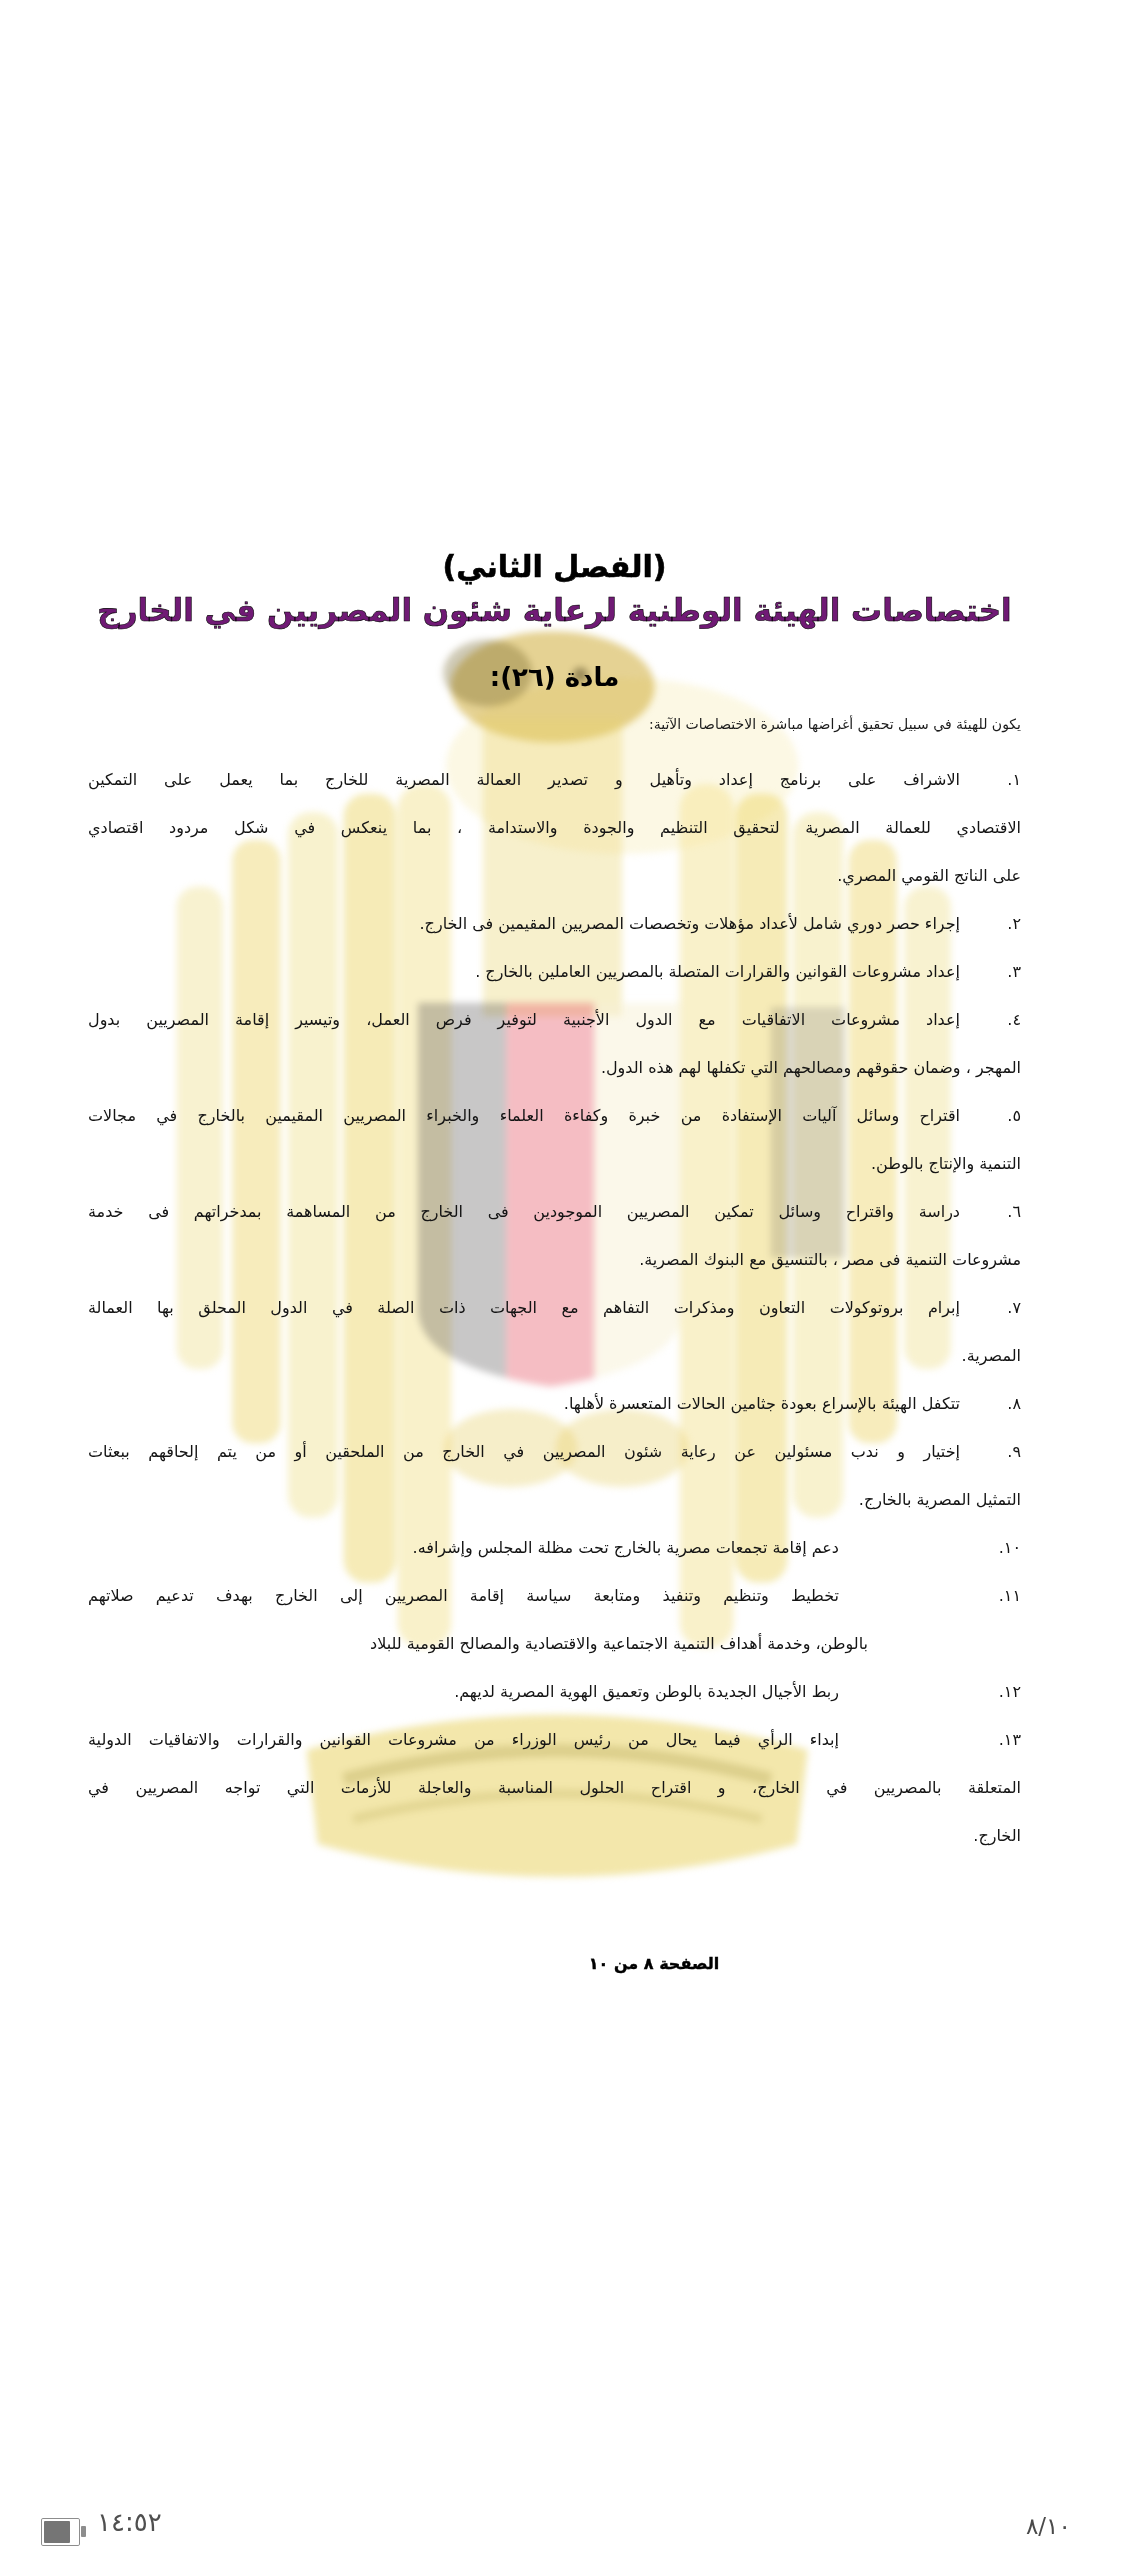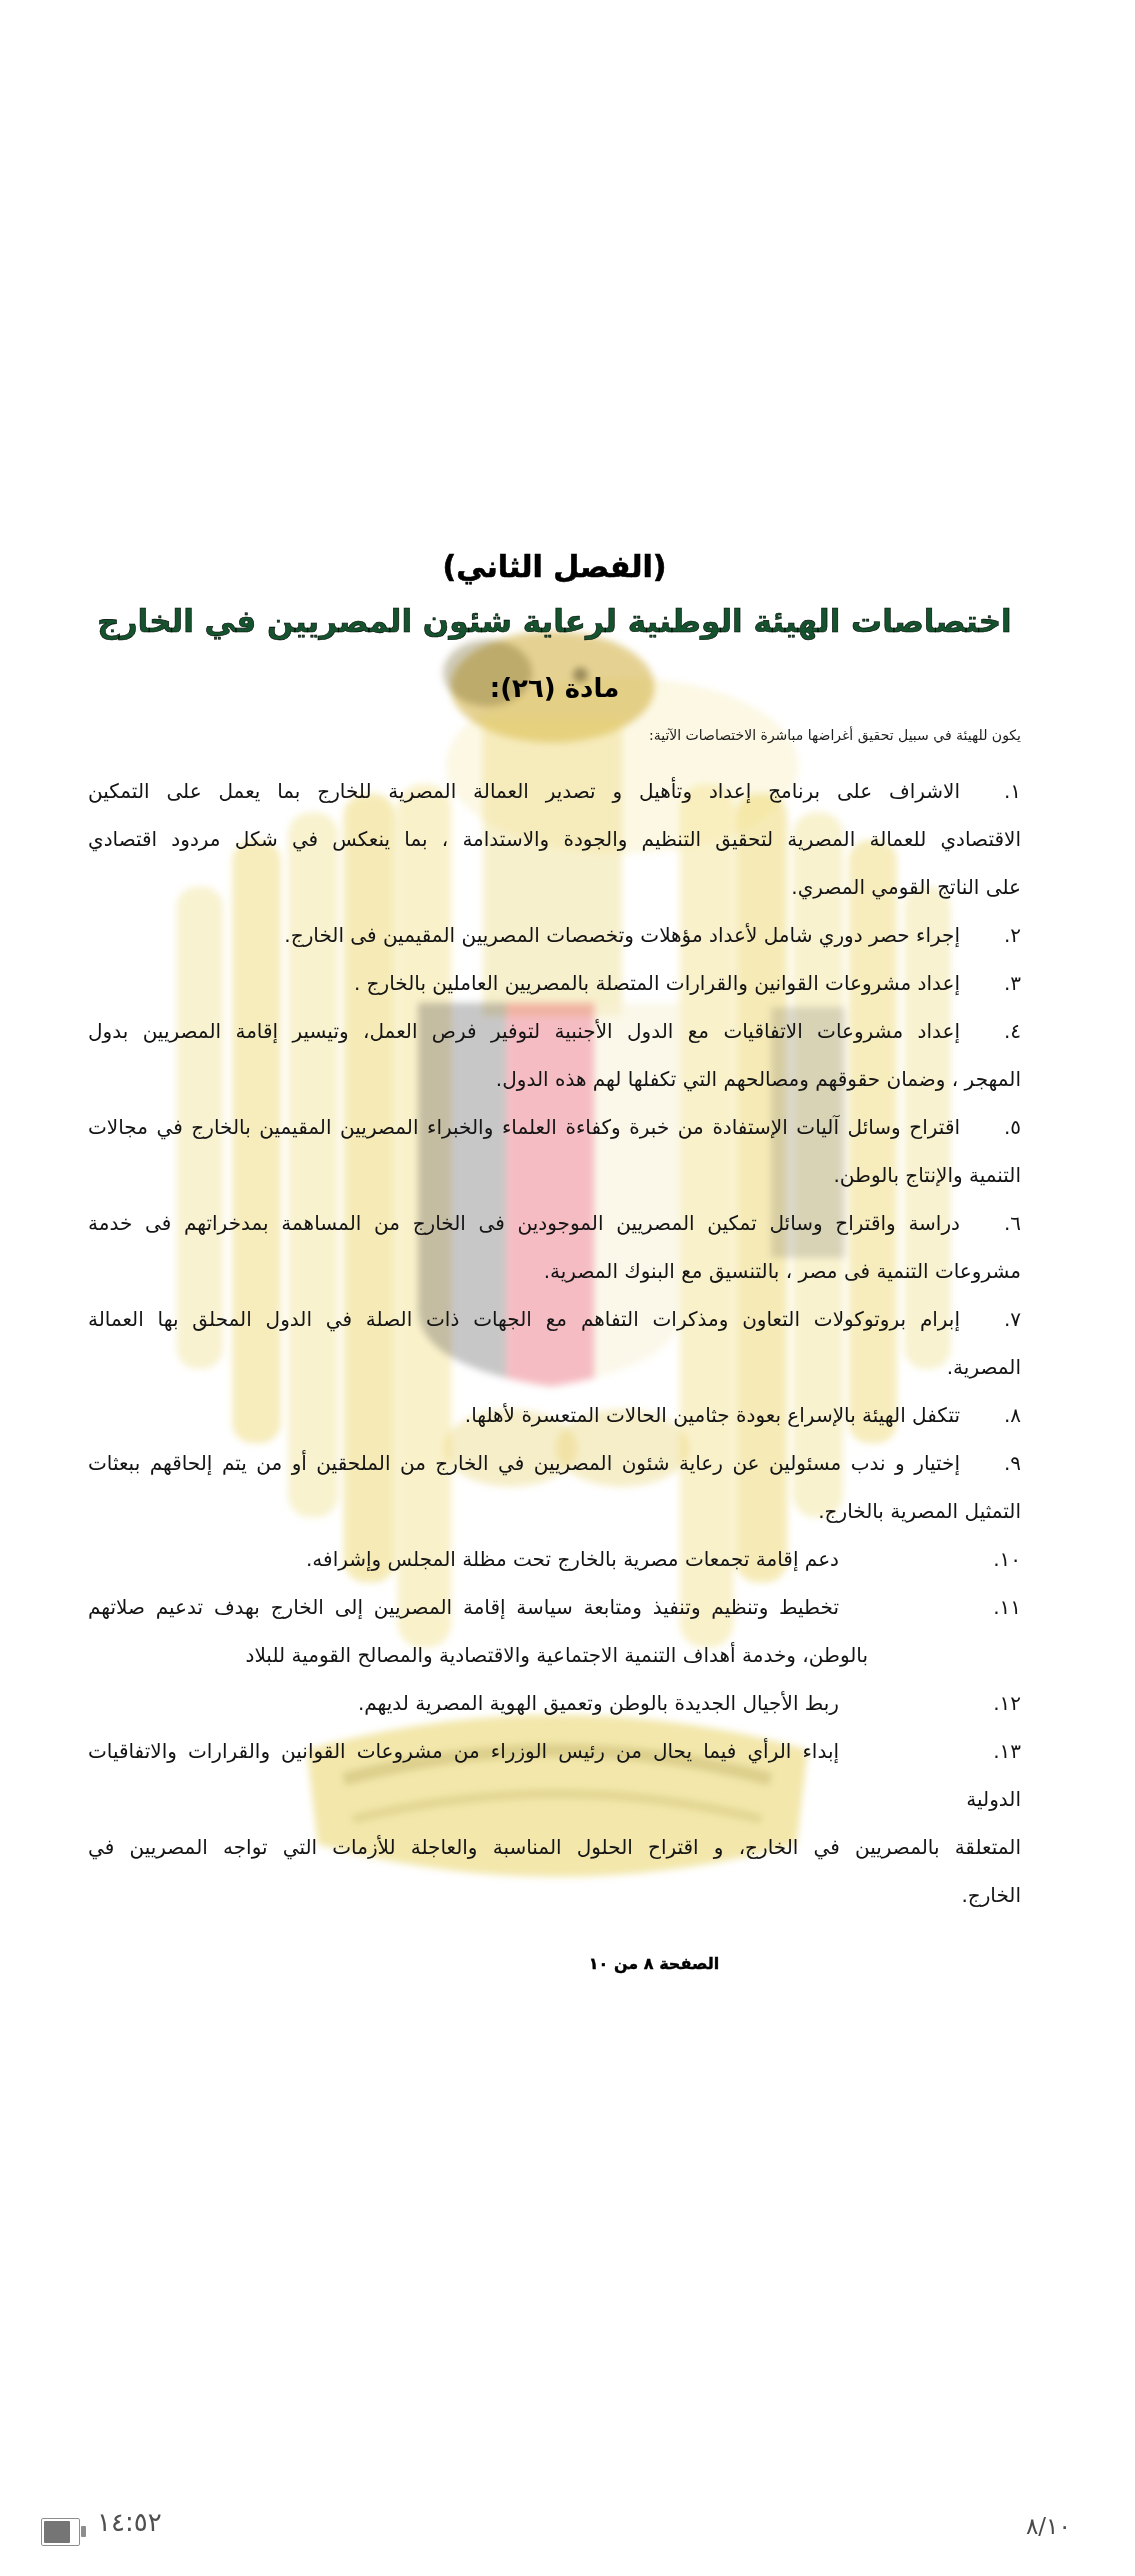--- a/index.html
+++ b/index.html
@@ -13,31 +13,31 @@
     position:absolute;left:158px;top:608px;width:817px;height:1318px;
     filter:blur(3.7px) saturate(1.05);pointer-events:none;z-index:0;
   }
   
   .doc{position:absolute;left:88px;top:544px;width:933px;direction:rtl;z-index:2;}
   .h-chapter{
     font-size:30px;font-weight:bold;text-align:center;color:#000;
     line-height:45px;-webkit-text-stroke:0.6px #000;
   }
   .h-title{
-    font-size:31px;font-weight:bold;text-align:center;color:#14532d;
-    line-height:43px;margin-top:11px;-webkit-text-stroke:0.6px #000;
+    font-size:31px;font-weight:bold;text-align:center;color:#701a75;
+    line-height:43px;-webkit-text-stroke:0.6px #000;
   }
   .article-label{
     font-size:26px;font-weight:bold;text-align:center;color:#000;
     margin-top:28px;line-height:35px;
   }
   .intro{font-size:14px;text-align:right;margin-top:11px;line-height:37px;}
   .items{margin-top:13px;}
   .item{margin:0;}
-  .tline{font-size:20px;line-height:48px;direction:rtl;color:#141414;}
+  .tline{font-size:16px;line-height:48px;direction:rtl;color:#141414;}
   .tline.just{text-align:justify;text-align-last:justify;}
   .tline.right{text-align:right;}
   .tline.rind{margin-right:153px;}
   .num{display:inline-block;width:61px;text-align:right;white-space:nowrap;}
   .num.wide{width:182px;padding-left:121px;box-sizing:border-box;}
   .footer{
     position:absolute;top:1954px;left:190px;width:928px;text-align:center;
     font-size:16px;font-weight:bold;color:#000;direction:rtl;z-index:2;
     -webkit-text-stroke:0.4px #000;
   }

